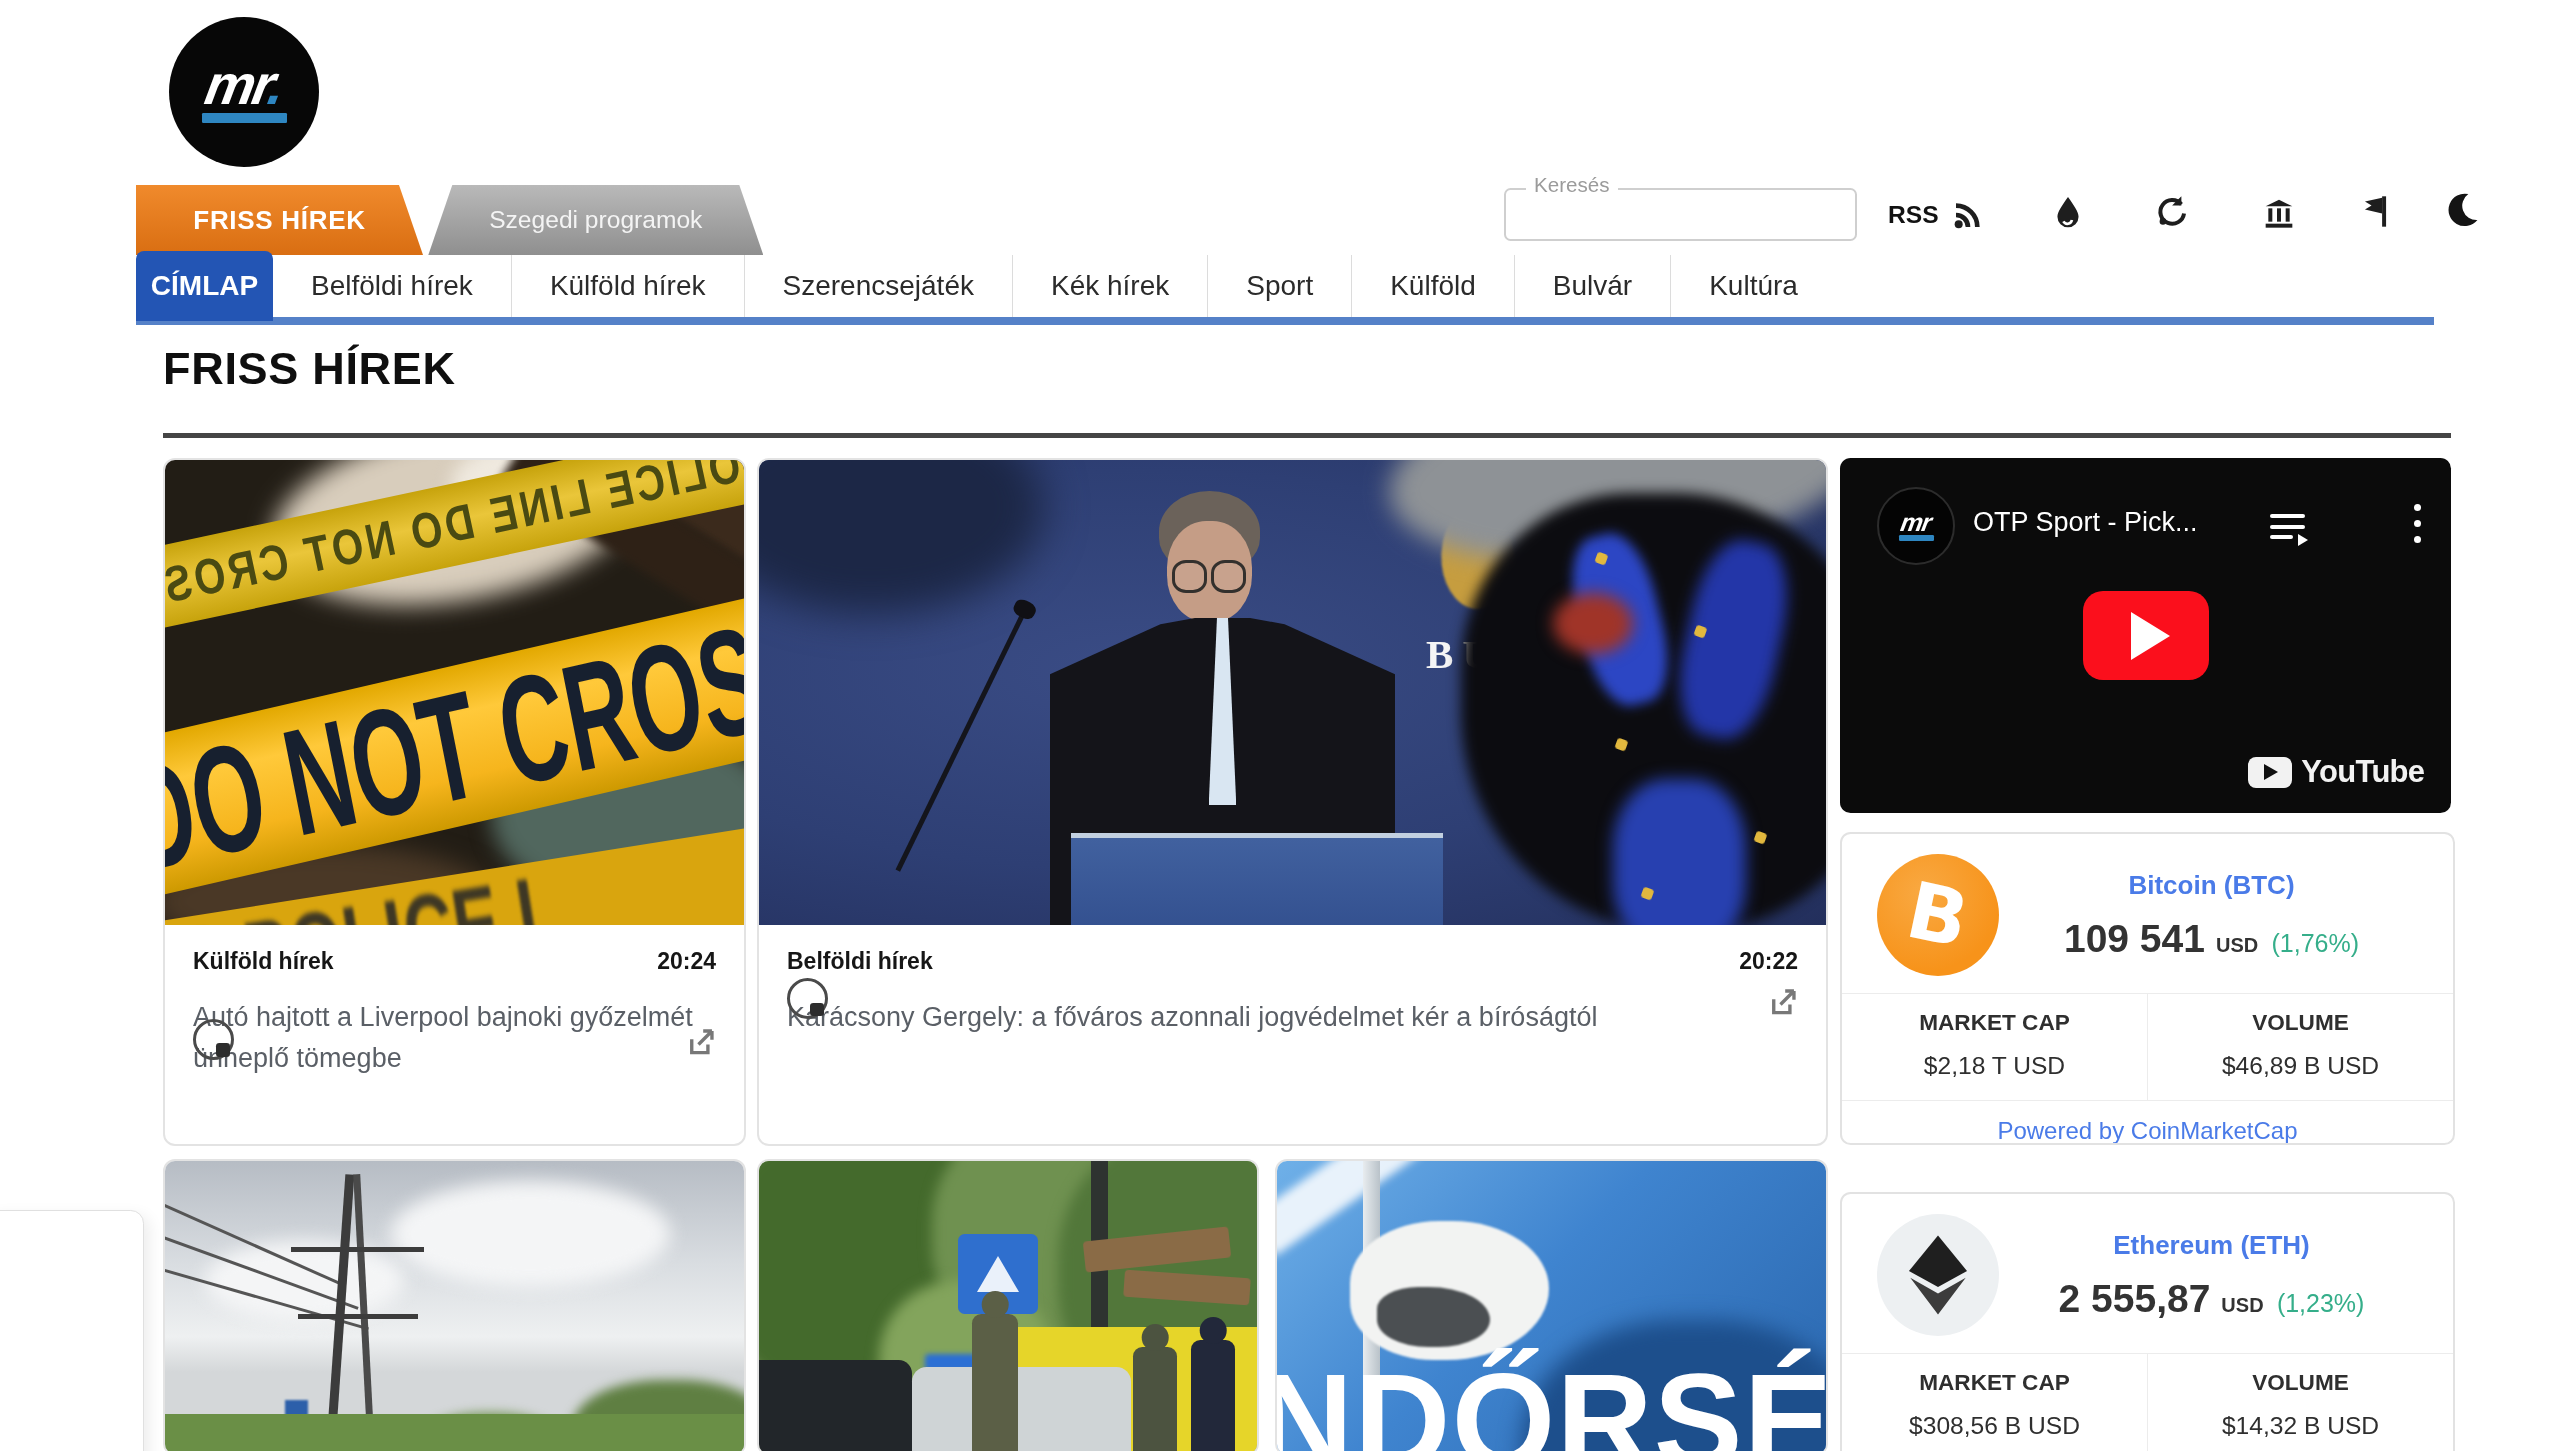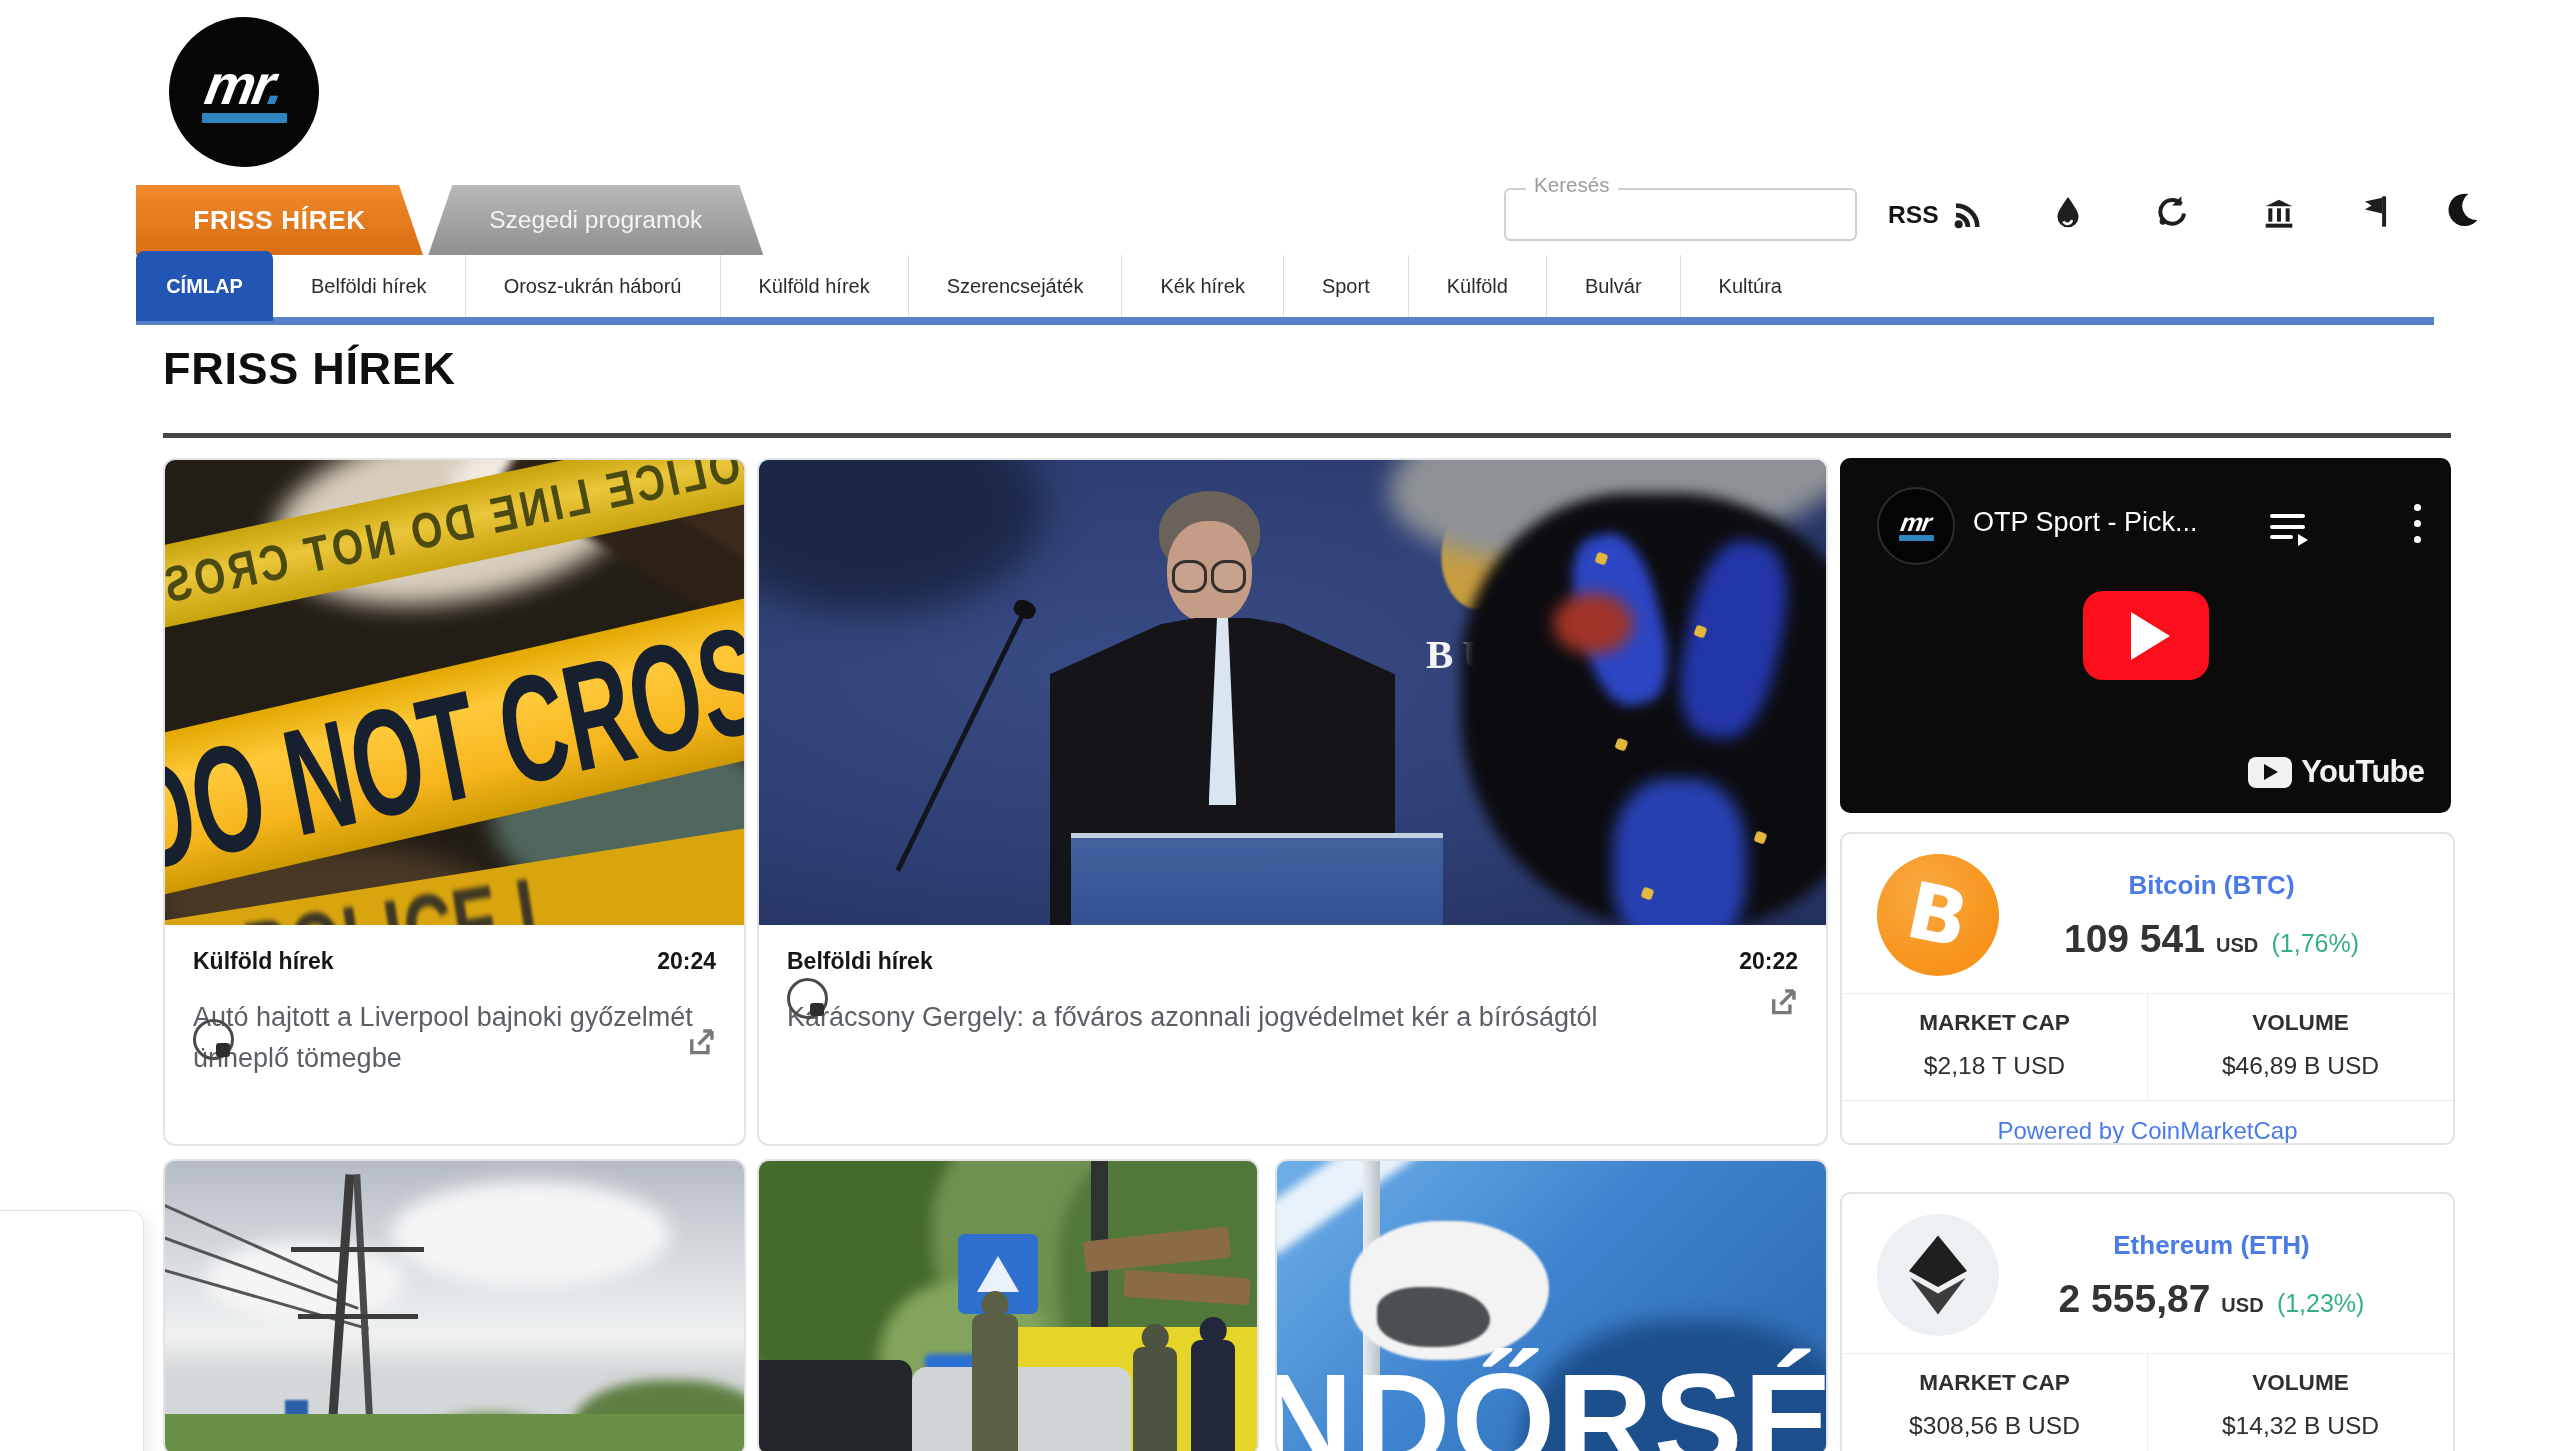--- a/index.html
+++ b/index.html
@@ -22,21 +22,21 @@
               clip-path:polygon(0 0,calc(100% - 24px) 0,100% 100%,0 100%);
               font-weight:bold;font-size:26px;letter-spacing:0.7px;}
   .tab-gray{background:linear-gradient(180deg,#b9b9b9,#8f8f8f);color:#f4f4f4;
             clip-path:polygon(24px 0,calc(100% - 24px) 0,100% 100%,0 100%);
             font-size:24.6px;margin-left:5.3px;}
   .tab-g1{width:335px;} .tab-g2{width:319px;}
 
   
   .nav{left:136px;top:255px;width:2298px;height:62px;display:flex;align-items:center;}
   .nav-underline{left:136px;top:317px;width:2298px;height:8px;background:#5581c8;}
-  .nav-item{padding:0 38px;font-size:20px;color:#2b2b2b;height:62px;display:flex;
+  .nav-item{padding:0 38px;font-size:28px;color:#2b2b2b;height:62px;display:flex;
             align-items:center;border-left:1.3px solid #dcdcdc;white-space:nowrap;cursor:pointer;}
   .nav-item.first{border-left:none;}
   .nav-item.active{background:#2355b4;color:#fff;font-weight:bold;border-radius:8px 8px 0 0;
                    width:137px;height:70px;justify-content:center;padding:0;border-left:none;
                    z-index:3;}
 
   
   .search{left:1504px;top:188px;width:349px;height:49px;border:2px solid #cfcfcf;border-radius:6.6px;background:#fff;}
   .search input{position:absolute;inset:0;border:none;outline:none;font-size:21px;padding:0 13.3px;background:transparent;}
   .search-label{position:absolute;left:20px;top:-17.3px;background:#fff;padding:0 8px;font-size:20.6px;color:#9b9b9b;}
@@ -254,21 +254,20 @@
   <div class="abs tb-icon" style="left:2445px;top:191px;">
     <svg width="36" height="36" viewBox="0 0 54 54">
       <path d="M36 4 a25 25 0 1 0 14 40 a22 22 0 0 1 -14 -40 Z" fill="#141414"></path>
     </svg>
   </div>
 
   <div class="abs nav-underline"></div>
   <div class="abs nav">
     <div class="nav-item active">CÍMLAP</div>
     <div class="nav-item first">Belföldi hírek</div>
-    <div class="nav-item">Orosz-ukrán háború</div>
     <div class="nav-item">Külföld hírek</div>
     <div class="nav-item">Szerencsejáték</div>
     <div class="nav-item">Kék hírek</div>
     <div class="nav-item">Sport</div>
     <div class="nav-item">Külföld</div>
     <div class="nav-item">Bulvár</div>
     <div class="nav-item">Kultúra</div>
   </div>
 
   <div class="abs h1">FRISS HÍREK</div>

